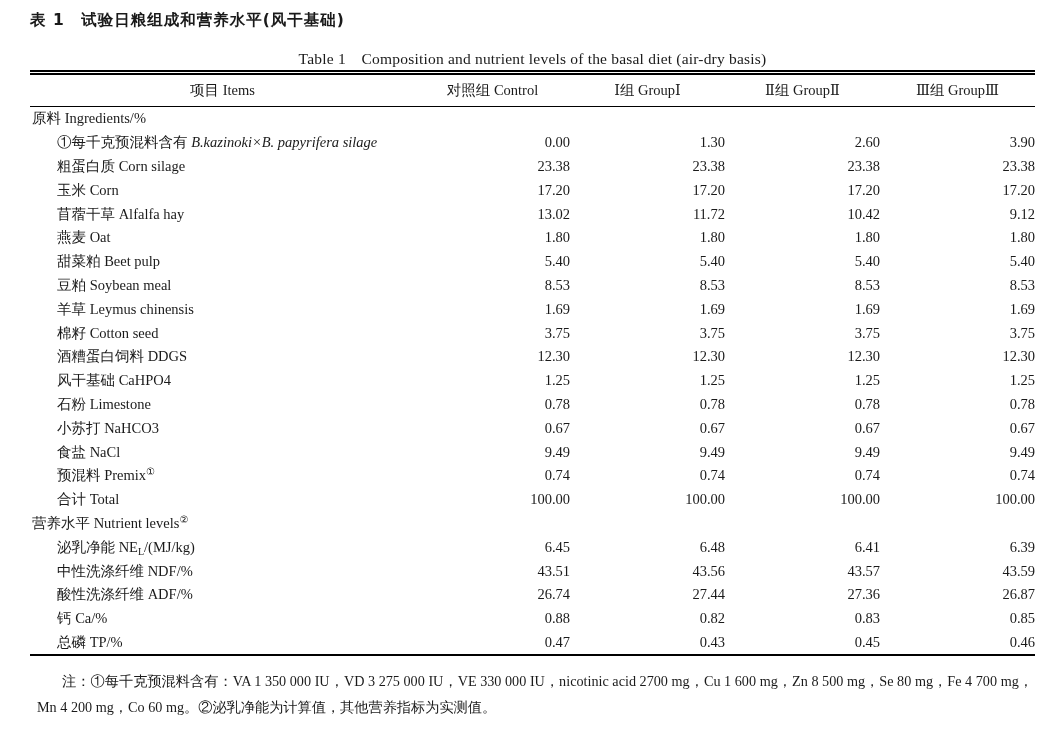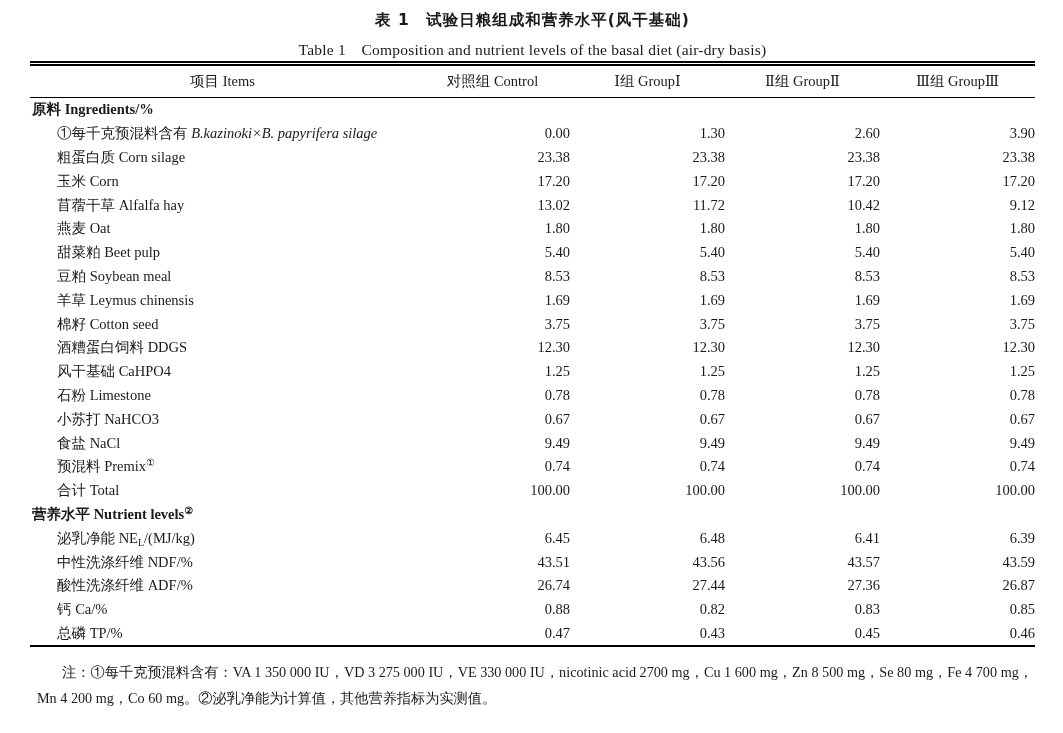--- a/index.html
+++ b/index.html
@@ -3,45 +3,44 @@
 <meta charset="utf-8">
 <style>
   html,body{margin:0;padding:0;}
   body{
     width:1063px;height:733px;overflow:hidden;
     background:#ffffff;color:#1a1a1a;
     font-family:"Liberation Serif","DejaVu Serif",serif;
   }
   .page{padding:6px 28px 0 30px;}
   .title-zh{
-    text-align:center;
     font-family:"DejaVu Sans","Liberation Sans",sans-serif;
     font-weight:700;font-size:15.5px;letter-spacing:1px;
     padding-top:4px;
   }
   .title-en{
-    text-align:center;font-size:15.5px;margin-top:9px;letter-spacing:0.2px;
+    text-align:center;font-size:15.5px;margin-top:18px;letter-spacing:0.2px;
   }
   table.diet{
     width:1005px;border-collapse:collapse;table-layout:fixed;
     border-top:5px double #000;
     border-bottom:2px solid #000;
   }
   table.diet th{
     font-weight:400;font-size:14.5px;height:31px;
     text-align:center;vertical-align:middle;
     border-bottom:1.5px solid #000;padding:0;
   }
   table.diet td{
     height:23.8px;font-size:14.5px;padding:0;vertical-align:middle;
     white-space:nowrap;
   }
   td.label{overflow:hidden;}
   td.label.item{padding-left:27px;}
-  td.label.section{padding-left:2px;font-weight:bold;}
+  td.label.section{padding-left:2px;}
   td.val{text-align:right;padding-right:calc(50% - 8px);}
   table.diet i{font-style:italic;}
   table.diet sub{font-size:10px;vertical-align:-3px;line-height:0;}
   table.diet sup{font-size:10px;vertical-align:5px;line-height:0;}
   .footnote{
     margin-top:13px;font-size:14.2px;line-height:25.5px;
     text-align:justify;text-indent:25px;
     padding-left:7px;padding-right:2px;
   }
 </style>

